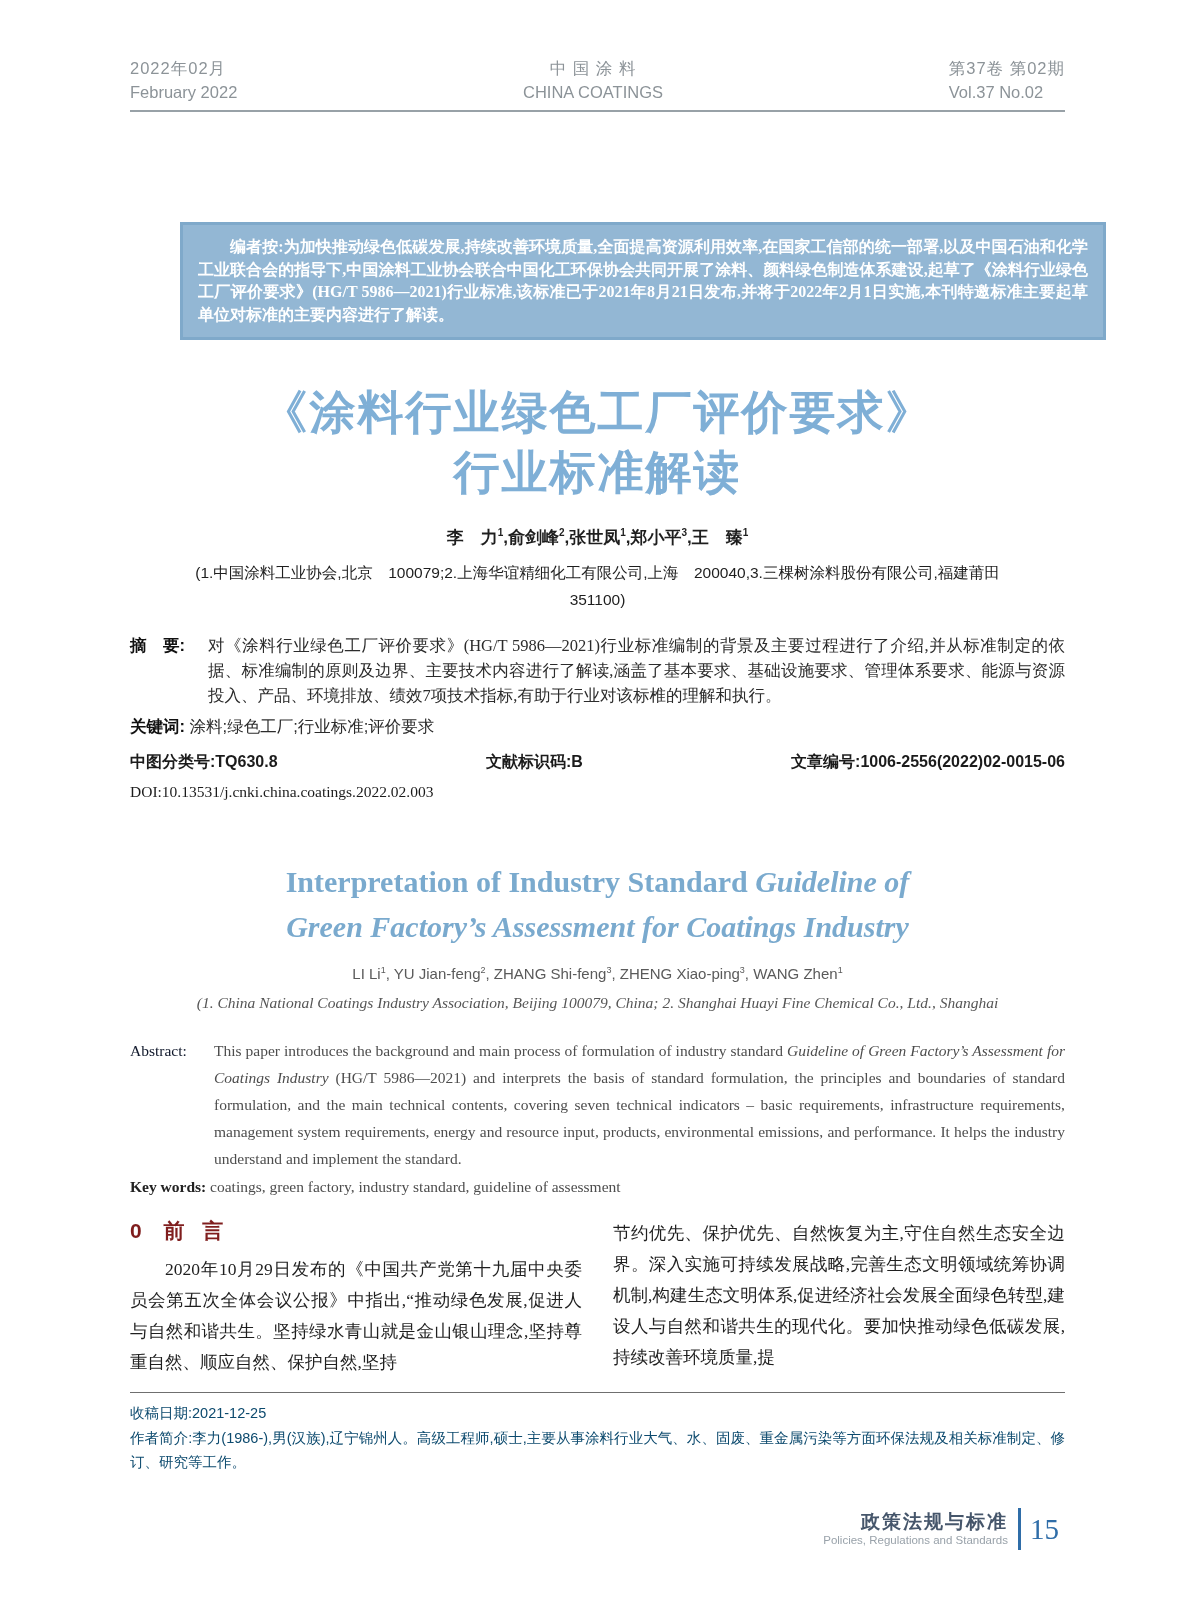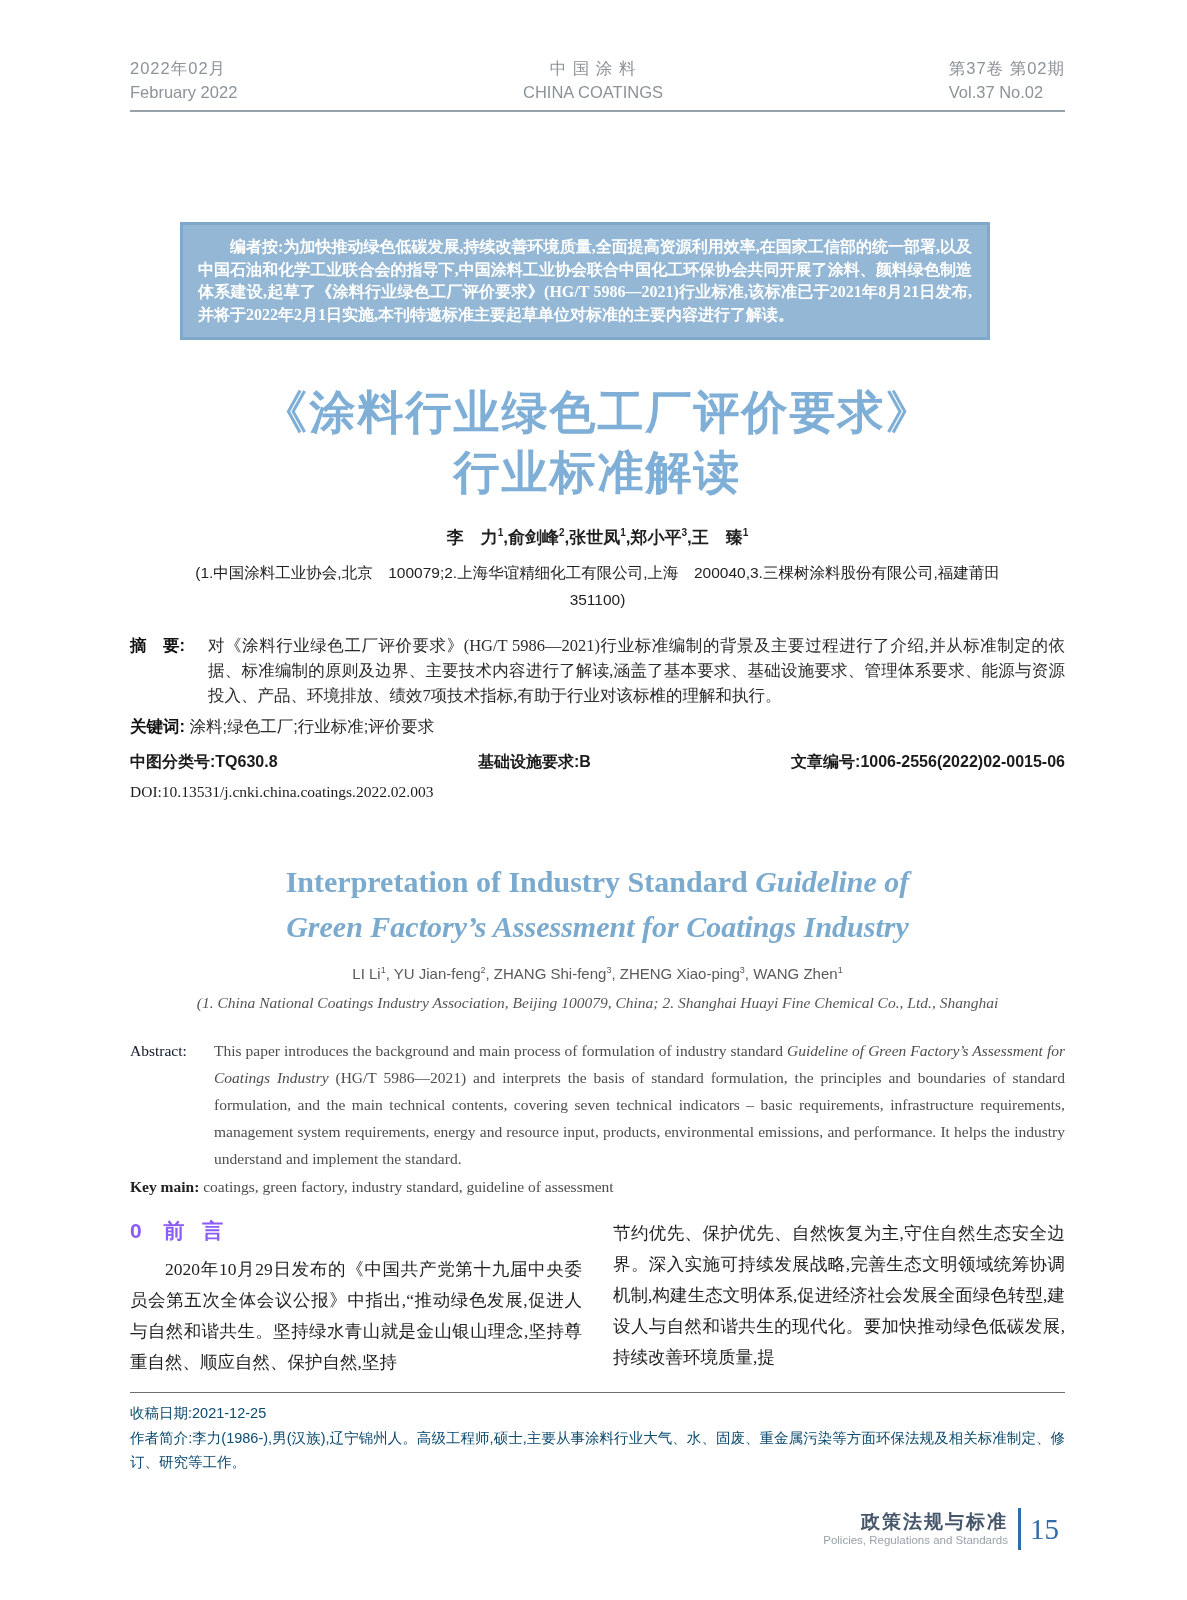--- a/index.html
+++ b/index.html
@@ -12,21 +12,21 @@
 
   
   .jheader{padding-top:56px;display:flex;justify-content:space-between;
     border-bottom:2px solid #98A1A7;padding-bottom:6px;color:#8C9398;}
   .jheader .cell{line-height:24px;font-size:16.5px;}
   .jheader .c-center{text-align:center;}
   .jheader .c-right{}
   .jheader .zh{letter-spacing:1px;}
 
   
-  .ebox{margin-top:110px;margin-left:50px;width:810px;box-sizing:border-box;
+  .ebox{margin-top:110px;margin-left:50px;width:926px;box-sizing:border-box;
     background:#93B7D4;border:3px solid #7FA9CA;padding:11px 15px;}
   .ebox p{margin:0;color:#ffffff;font-weight:bold;font-size:16px;line-height:22.5px;
     text-align:justify;text-indent:2em;
     font-family:"Liberation Serif","DejaVu Serif",serif;}
 
   
   .title-zh{margin-top:42px;text-align:center;color:#7FAFD6;font-weight:bold;
     font-size:46px;line-height:60px;letter-spacing:2px;
     font-family:"Liberation Sans","DejaVu Sans",sans-serif;}
 
@@ -66,21 +66,21 @@
   .abs-en{padding-left:84px;font-size:15.5px;line-height:27px;text-align:justify;color:#4d4d4d;
     font-family:"Liberation Serif","DejaVu Serif",serif;margin-top:22px;position:relative;}
   .abs-en .hlabel{position:absolute;left:0;top:0;font-weight:normal;color:#0f172a;}
   .kw-en{margin-top:6px;font-size:15.5px;color:#4d4d4d;
     font-family:"Liberation Serif","DejaVu Serif",serif;}
   .kw-en .hlabel2{font-weight:bold;color:#222;}
 
   
   .cols{margin-top:22px;display:flex;gap:31px;}
   .col{width:452px;}
-  .sec-head{color:#8b5cf6;font-weight:bold;font-size:21px;line-height:26px;margin-bottom:10px;
+  .sec-head{color:#7f1d1d;font-weight:bold;font-size:21px;line-height:26px;margin-bottom:10px;
     font-family:"Liberation Sans","DejaVu Sans",sans-serif;}
   .sec-head .sec-num{margin-right:16px;}
   .sec-head .sec-title{letter-spacing:6px;}
   .p-zh{margin:0;font-size:17.5px;line-height:31px;text-align:justify;color:#1f1f1f;
     font-family:"Liberation Serif","DejaVu Serif",serif;}
   .p-zh.indent{text-indent:2em;}
 
   
   .footnote{margin-top:14px;border-top:1.5px solid #6f6f6f;padding-top:8px;}
   .footnote p{margin:0;font-size:14.5px;line-height:24.5px;color:#0c4a6e;text-align:justify;}
@@ -134,21 +134,21 @@
     <span>对《涂料行业绿色工厂评价要求》(HG/T 5986—2021)行业标准编制的背景及主要过程进行了介绍,并从标准制定的依据、标准编制的原则及边界、主要技术内容进行了解读,涵盖了基本要求、基础设施要求、管理体系要求、能源与资源投入、产品、环境排放、绩效7项技术指标,有助于行业对该标椎的理解和执行。</span>
   </div>
 
   <div class="kw-zh">
     <span class="hlabel2">关键词:</span>
     <span>涂料;绿色工厂;行业标准;评价要求</span>
   </div>
 
   <div class="class-row">
     <span>中图分类号:TQ630.8</span>
-    <span>基础设施要求:B</span>
+    <span>文献标识码:B</span>
     <span>文章编号:1006-2556(2022)02-0015-06</span>
   </div>
 
   <div class="doi">DOI:10.13531/j.cnki.china.coatings.2022.02.003</div>
 
   <div class="title-en">
     <div><span>Interpretation of Industry Standard </span><i>Guideline of</i></div>
     <div><i>Green Factory’s Assessment for Coatings Industry</i></div>
   </div>
 
@@ -157,21 +157,21 @@
   <div class="affil-en">
     <div>(1. China National Coatings Industry Association, Beijing 100079, China; 2. Shanghai Huayi Fine Chemical Co., Ltd., Shanghai</div>
   </div>
 
   <div class="abs-en">
     <span class="hlabel">Abstract:</span>
     <span><span>This paper introduces the background and main process of formulation of industry standard </span><i>Guideline of Green Factory’s Assessment for Coatings Industry</i><span> (HG/T 5986—2021) and interprets the basis of standard formulation, the principles and boundaries of standard formulation, and the main technical contents, covering seven technical indicators – basic requirements, infrastructure requirements, management system requirements, energy and resource input, products, environmental emissions, and performance. It helps the industry understand and implement the standard.</span></span>
   </div>
 
   <div class="kw-en">
-    <span class="hlabel2">Key main:</span>
+    <span class="hlabel2">Key words:</span>
     <span>coatings, green factory, industry standard, guideline of assessment</span>
   </div>
 
   <div class="cols">
     <div class="col">
       <div class="sec-head">
         <span class="sec-num">0</span>
         <span class="sec-title">前 言</span>
       </div>
       <p class="p-zh indent">2020年10月29日发布的《中国共产党第十九届中央委员会第五次全体会议公报》中指出,“推动绿色发展,促进人与自然和谐共生。坚持绿水青山就是金山银山理念,坚持尊重自然、顺应自然、保护自然,坚持</p>

